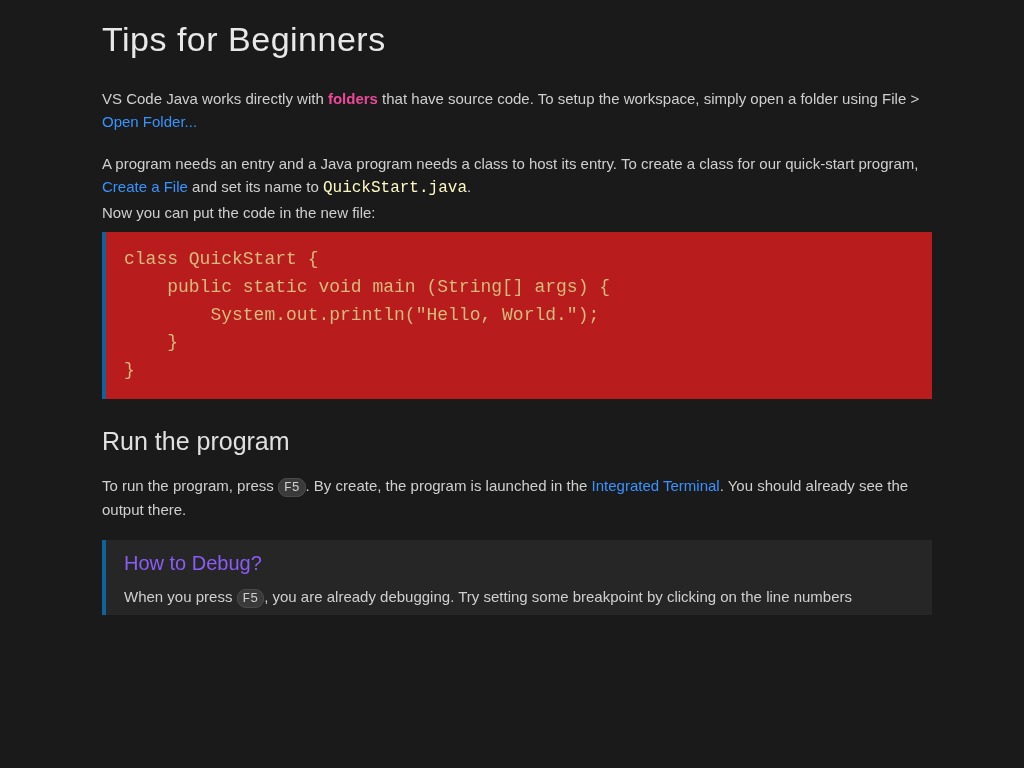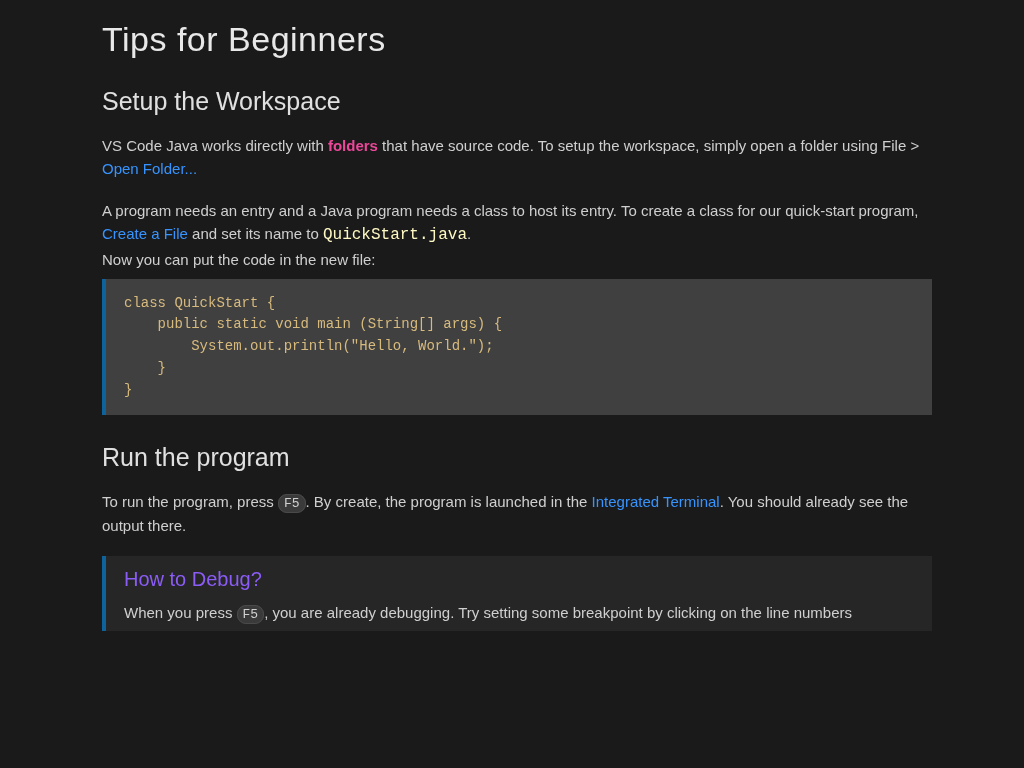--- a/index.html
+++ b/index.html
@@ -65,26 +65,26 @@
   code.key {
     font-family: Consolas, "Courier New", monospace;
     background: #3a3a3a;
     border: 1px solid #4a4a4a;
     border-radius: 9px;
     padding: 1px 5px;
     color: #d0d0d0;
     font-size: 13px;
   }
   .codeblock {
-    background: #404040;
+    background: #b91c1c;
     border-left: 4px solid #0e639c;
     padding: 14px 18px;
     margin: 8px 0 28px 0;
     font-family: Consolas, "Courier New", monospace;
-    font-size: 14px;
+    font-size: 18px;
     line-height: 1.55;
     white-space: pre;
     color: #d4d4d4;
   }
   .tok-kw   { color: #d7ba7d; }
   
   .aside {
     background: #262626;
     border-left: 4px solid #0e639c;
     padding: 12px 18px 6px 18px;
@@ -102,21 +102,20 @@
   }
 </style>
 </head>
 <body>
 
 <div class="page">
   <h1>Tips for Beginners</h1>
 
 
 
-  <h2>Setup the Workspace</h2>
   <p>
     <span>VS Code Java works directly with </span><strong>folders</strong><span> that have source code. To setup the workspace, simply open a folder using File &gt; </span><a class="link">Open Folder...</a>
   </p>
 
   <p style="margin-bottom:2px;">
     <span>A program needs an entry and a Java program needs a class to host its entry. To create a class for our quick-start program, </span><a class="link">Create a File</a><span> and set its name to </span><code class="inline">QuickStart.java</code><span>.</span>
     <br>
     <span>Now you can put the code in the new file:</span>
   </p>
 

